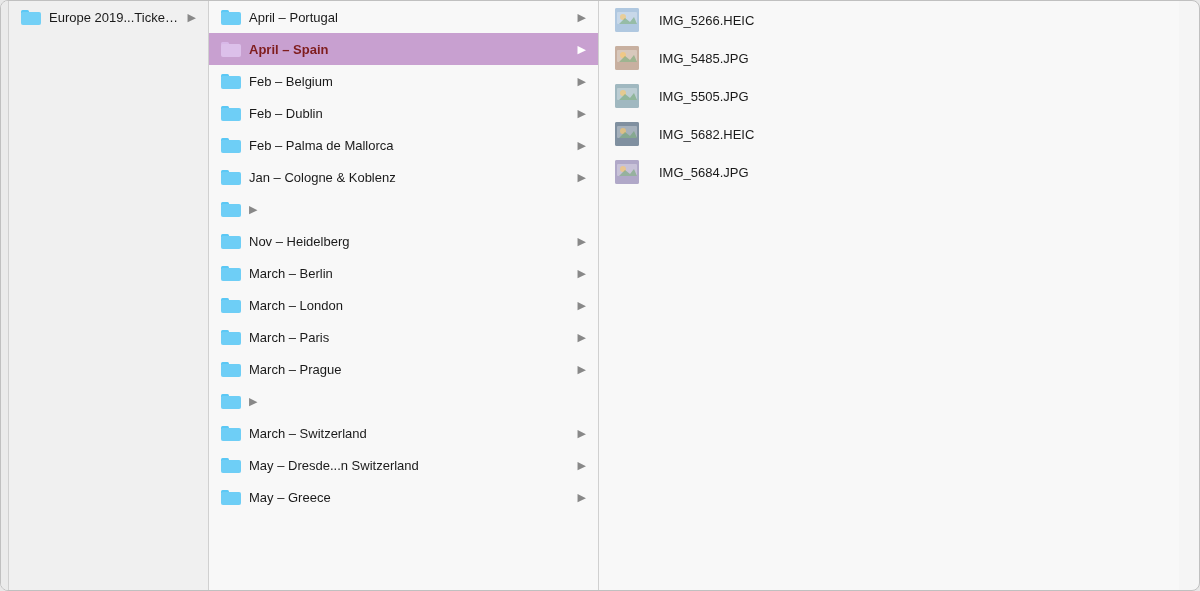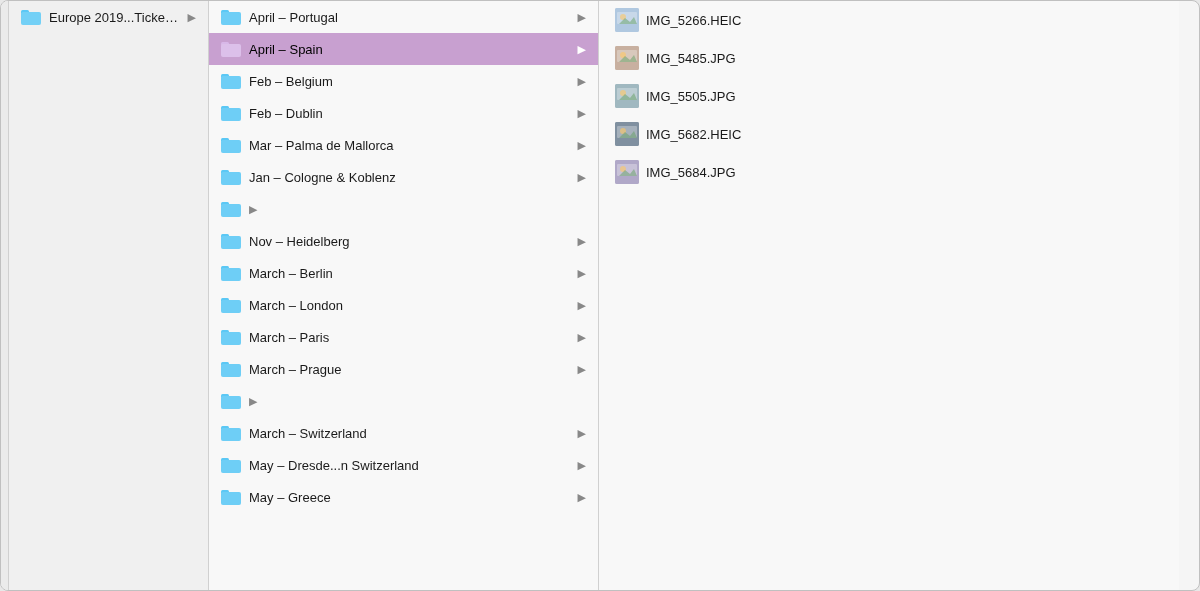--- a/index.html
+++ b/index.html
@@ -75,21 +75,22 @@
     .folder-item .item-label {
       flex: 1;
       white-space: nowrap;
       overflow: hidden;
       text-overflow: ellipsis;
       font-size: 13px;
       color: #1a1a1a;
     }
 
     .folder-item.selected .item-label {
-      color: #000000;
+      color: #7f1d1d;
+      font-weight: bold;
     }
 
     .folder-item .chevron {
       color: #888;
       font-size: 11px;
       flex-shrink: 0;
     }
 
     .folder-item.selected .chevron {
       color: #fff;
@@ -106,21 +107,21 @@
     .folder-icon svg {
       width: 20px;
       height: 16px;
     }
 
     
     .file-item {
       display: flex;
       align-items: center;
       padding: 7px 16px;
-      gap: 7px;
+      gap: 20px;
       cursor: default;
       min-height: 32px;
     }
 
     .file-item .file-label {
       font-size: 13px;
       color: #1a1a1a;
     }
 
     .file-thumbnail {
@@ -211,21 +212,21 @@
   </svg></div>
         <span class="item-label">Feb – Dublin</span>
         <span class="chevron">▶</span>
       </div>
       <div class="folder-item">
         <div class="folder-icon"><svg viewBox="0 0 20 16" fill="none" xmlns="http://www.w3.org/2000/svg" width="20" height="16">
     <rect x="0" y="3" width="20" height="13" rx="2" fill="#5bc8f5"></rect>
     <rect x="0" y="1" width="8" height="4" rx="1.5" fill="#5bc8f5"></rect>
     <rect x="0" y="3" width="20" height="13" rx="2" fill="rgba(255,255,255,0.12)"></rect>
   </svg></div>
-        <span class="item-label">Mar – Palma de Mallorca</span>
+        <span class="item-label">Feb – Palma de Mallorca</span>
         <span class="chevron">▶</span>
       </div>
       <div class="folder-item">
         <div class="folder-icon"><svg viewBox="0 0 20 16" fill="none" xmlns="http://www.w3.org/2000/svg" width="20" height="16">
     <rect x="0" y="3" width="20" height="13" rx="2" fill="#5bc8f5"></rect>
     <rect x="0" y="1" width="8" height="4" rx="1.5" fill="#5bc8f5"></rect>
     <rect x="0" y="3" width="20" height="13" rx="2" fill="rgba(255,255,255,0.12)"></rect>
   </svg></div>
         <span class="item-label">Jan – Cologne &amp; Koblenz</span>
         <span class="chevron">▶</span>

